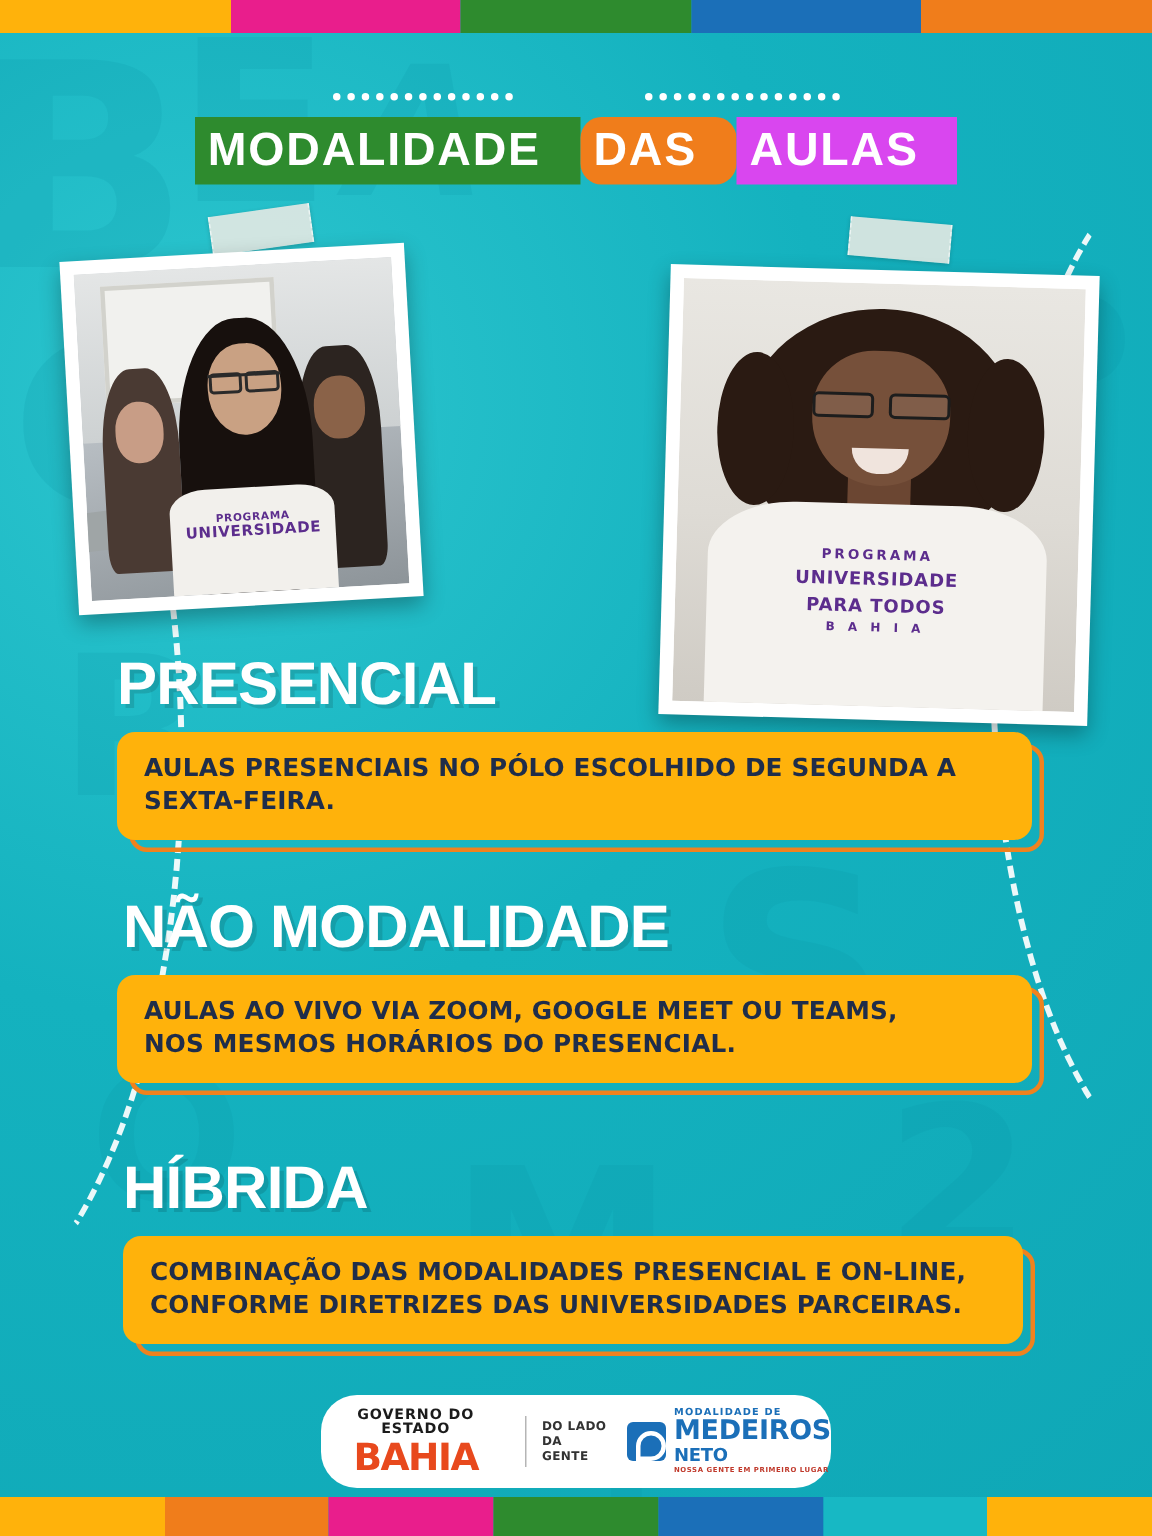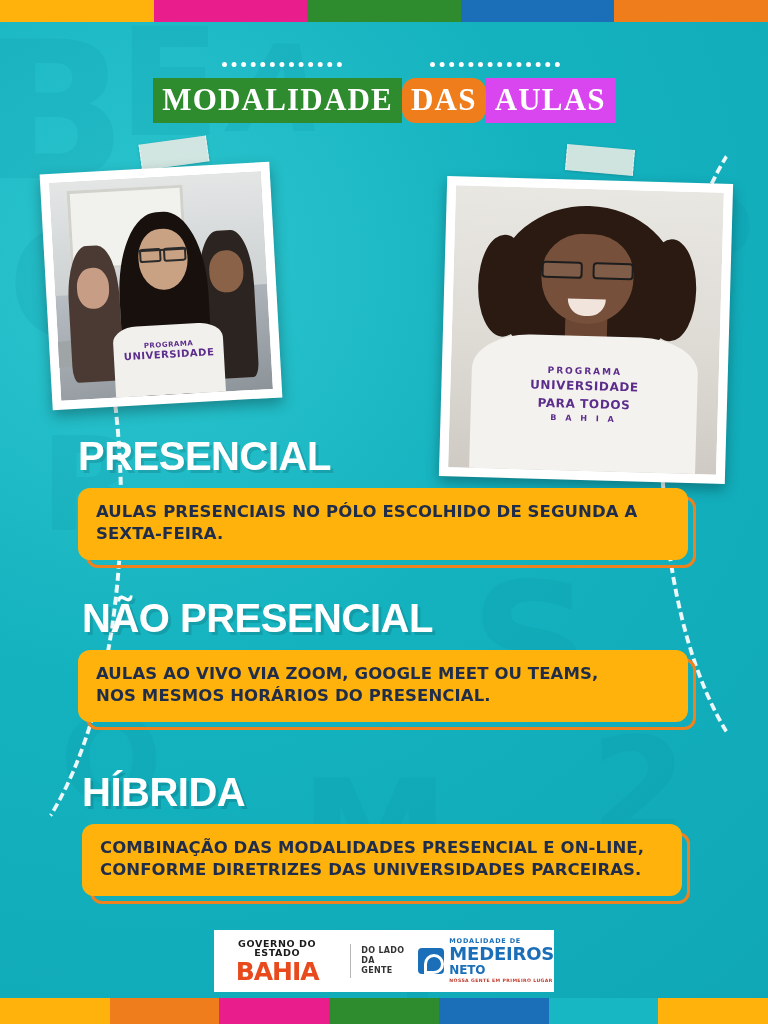--- a/index.html
+++ b/index.html
@@ -92,26 +92,26 @@
   
   .title-wrap {
     position: absolute;
     left: 0; right: 0;
     top: 78px;
     display: flex;
     justify-content: center;
     align-items: center;
   }
   .title-wrap .seg {
-    font-family: Liberation Serif, serif;
+    font-family: Liberation Sans, sans-serif;
     font-weight: 700;
     font-size: 31px;
     letter-spacing: 1.2px;
     color: #ffffff;
-    padding: 6px 9px 8px 9px;
+    padding: 6px 26px 8px 9px;
     line-height: 1;
     display: inline-block;
   }
   .seg-1 { background: #2e8b2e; }
   .seg-2 { background: #f07d1b; border-radius: 14px; }
   .seg-3 { background: #d946ef; }
 
   
   .polaroid {
     position: absolute;
@@ -328,20 +328,21 @@
     position: absolute;
     left: 214px;
     top: 930px;
     width: 340px;
     height: 62px;
     background: #ffffff;
     display: flex;
     align-items: center;
     justify-content: center;
     gap: 10px;
+    border-radius: 24px;
   }
   .gov-logo { text-align: center; line-height: 1; }
   .gov-logo .g1 {
     font-family: "DejaVu Sans", sans-serif;
     font-weight: 700;
     font-size: 9.5px;
     letter-spacing: .6px;
     color: #1b1b1b;
   }
   .gov-logo .g2 {
@@ -487,21 +488,21 @@
     <div class="box-wrap">
       <div class="box-shadow-layer"></div>
       <div class="box">
         <span class="line">AULAS PRESENCIAIS NO PÓLO ESCOLHIDO DE SEGUNDA A</span>
         <span class="line">SEXTA-FEIRA.</span>
       </div>
     </div>
   </div>
 
   <div class="section sec-2">
-    <div class="sec-title indent2">NÃO PRESENCIAL</div>
+    <div class="sec-title indent2">NÃO MODALIDADE</div>
     <div class="box-wrap">
       <div class="box-shadow-layer"></div>
       <div class="box">
         <span class="line">AULAS AO VIVO VIA ZOOM, GOOGLE MEET OU TEAMS,</span>
         <span class="line">NOS MESMOS HORÁRIOS DO PRESENCIAL.</span>
       </div>
     </div>
   </div>
 
   <div class="section sec-3">

